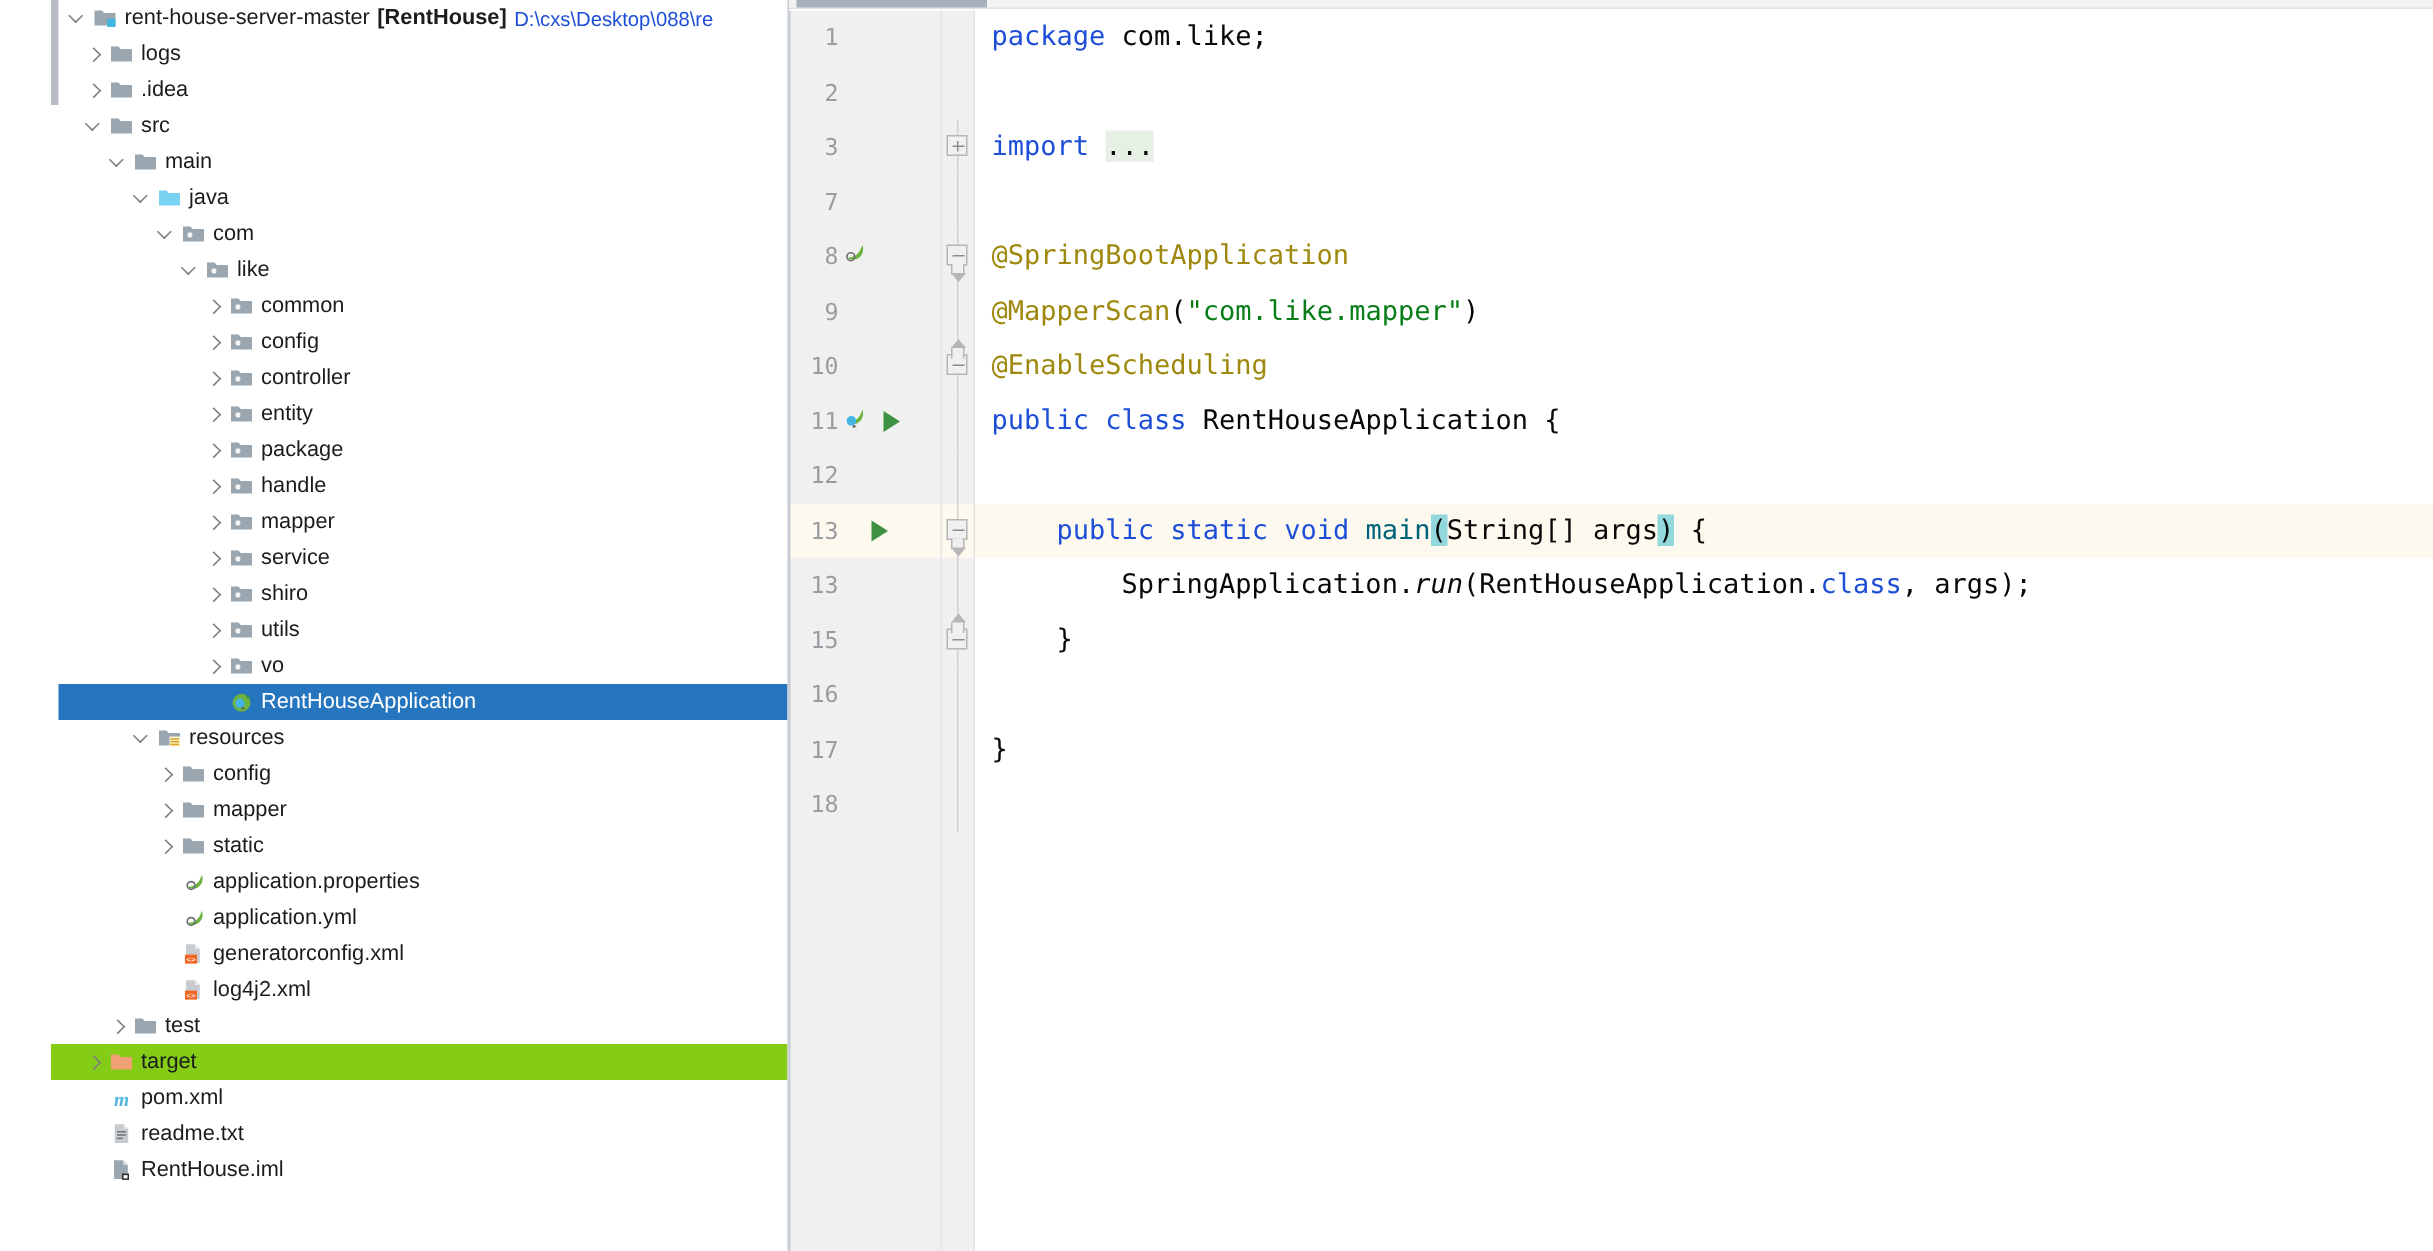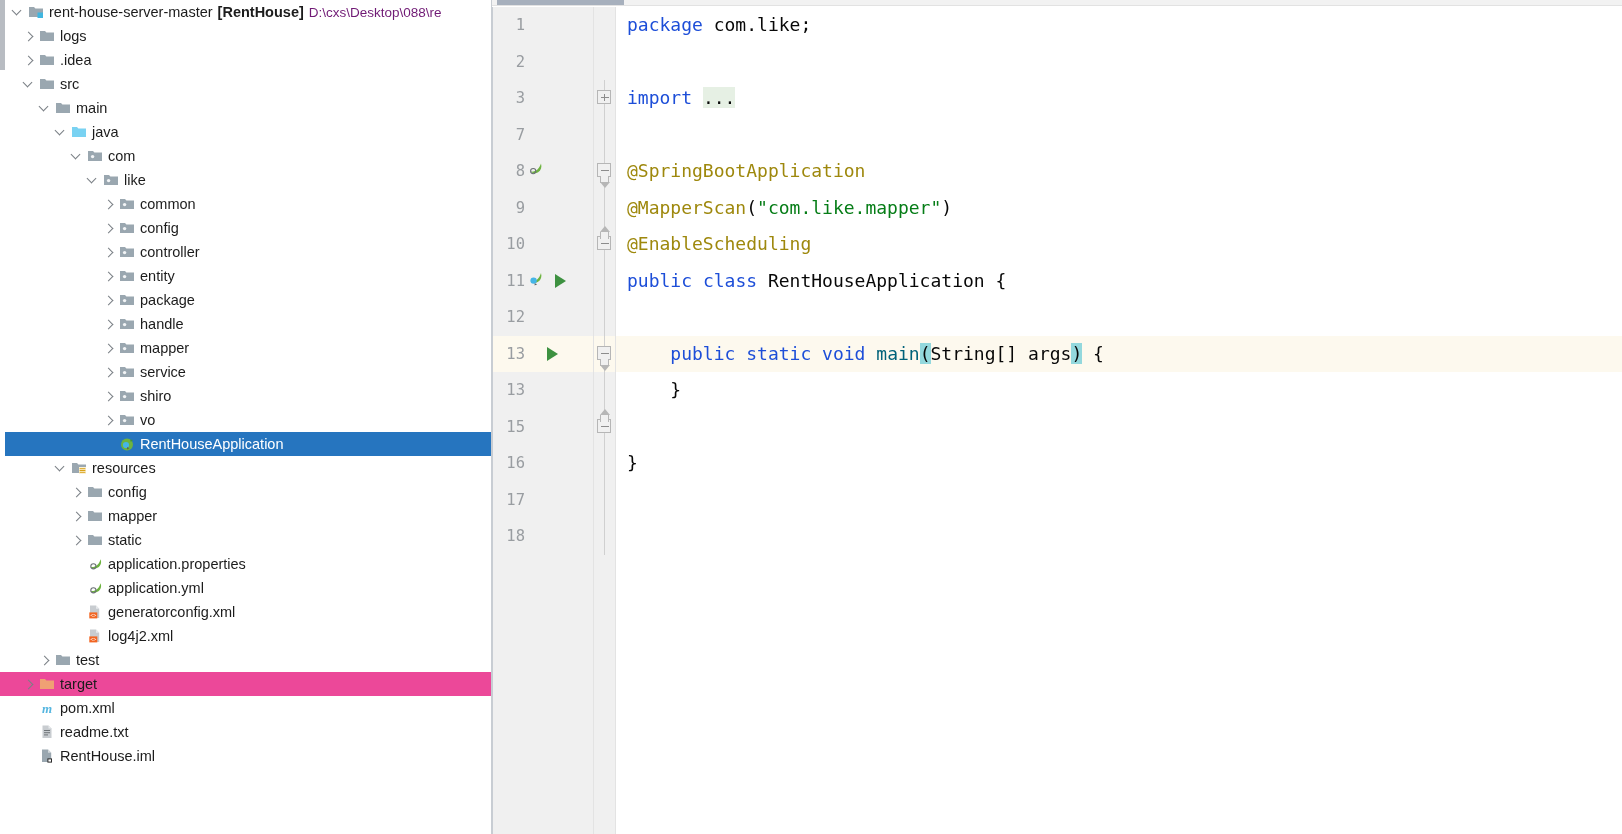--- a/index.html
+++ b/index.html
@@ -12,36 +12,37 @@
   #app { position: relative; width: 1622px; height: 834px; display: flex; }
 
   
   #project-panel {
     position: relative;
     width: 492px; height: 834px;
     background: #ffffff;
     border-right: 1px solid #c8cdd3;
     overflow: hidden;
     flex: 0 0 492px;
+    margin-left: 34px;
   }
   #tree-scrollbar {
     position: absolute; left: 0px; top: 0px; width: 5px; height: 70px;
     background: #b8bcc2;
   }
   .row {
     position: relative;
     height: 24px;
     display: flex; align-items: center;
     white-space: nowrap;
     font-size: 14.5px;
     color: #1c1c1c;
     padding-left: 5px;
   }
   .row.selected { background: #2675bf; color: #ffffff; margin-left:5px; padding-left:0;align-items:center; }
-  .row.excluded { background: #ec4899; }
+  .row.excluded { background: #84cc16; }
 
   .arrow {
     width: 16px; height: 24px; flex: 0 0 16px;
     position: relative;
   }
   .arrow.closed::after, .arrow.open::after {
     content: ""; position: absolute;
     border-style: solid; border-color: #7a7f85;
     width: 6px; height: 6px;
   }
@@ -58,21 +59,21 @@
   .spacer { flex: 0 0 16px; height: 24px; }
 
   .icon {
     width: 20px; height: 24px; flex: 0 0 20px;
     position: relative; margin-right: 3px;
   }
   .icon svg { position: absolute; left: 2px; top: 4px; }
 
   .label { margin-right: 5px; }
   .label.bold { font-weight: bold; }
-  .path-text { color: #701a75; font-size: 13.5px; }
+  .path-text { color: #1d4ed8; font-size: 13.5px; }
 
   
   #editor-wrap {
     position: relative;
     flex: 1 1 auto; height: 834px;
     background: #ffffff;
     overflow: hidden;
   }
   #h-scroll-track {
     position: absolute; left: 0; top: 0; height: 6px; width: 100%;
@@ -417,20 +418,36 @@
           <div class="spacer"></div>
           <div class="spacer"></div>
           <div class="spacer"></div>
           <div class="arrow closed"></div>
           <div class="icon">
             <svg width="16" height="16" viewBox="0 0 16 16">
               <path d="M1 3h5l1.4 1.6H15V13H1z" fill="#9aa7b0"></path>
               <circle cx="5.6" cy="8.6" r="1.7" fill="#f2f4f6"></circle>
             </svg>
           </div>
+          <span class="label">utils</span>
+        </div>
+        <div class="row">
+          <div class="spacer"></div>
+          <div class="spacer"></div>
+          <div class="spacer"></div>
+          <div class="spacer"></div>
+          <div class="spacer"></div>
+          <div class="spacer"></div>
+          <div class="arrow closed"></div>
+          <div class="icon">
+            <svg width="16" height="16" viewBox="0 0 16 16">
+              <path d="M1 3h5l1.4 1.6H15V13H1z" fill="#9aa7b0"></path>
+              <circle cx="5.6" cy="8.6" r="1.7" fill="#f2f4f6"></circle>
+            </svg>
+          </div>
           <span class="label">vo</span>
         </div>
         <div class="row selected">
           <div class="spacer"></div>
           <div class="spacer"></div>
           <div class="spacer"></div>
           <div class="spacer"></div>
           <div class="spacer"></div>
           <div class="spacer"></div>
           <div class="arrow"></div>
@@ -758,20 +775,21 @@
           <div class="code-row"><span class="kw">package</span> com.like;</div>
           <div class="code-row">&nbsp;</div>
           <div class="code-row"><span class="kw">import</span> <span class="folded">...</span></div>
           <div class="code-row">&nbsp;</div>
           <div class="code-row"><span class="ann">@SpringBootApplication</span></div>
           <div class="code-row"><span class="ann">@MapperScan</span>(<span class="str">"com.like.mapper"</span>)</div>
           <div class="code-row"><span class="ann">@EnableScheduling</span></div>
           <div class="code-row"><span class="kw">public</span> <span class="kw">class</span> RentHouseApplication {</div>
           <div class="code-row">&nbsp;</div>
           <div class="code-row current">    <span class="kw">public</span> <span class="kw">static</span> <span class="kw">void</span> <span class="meth">main</span><span class="brhl">(</span>String[] args<span class="brhl">)</span> {</div>
+          <div class="code-row">        SpringApplication.<span class="ital">run</span>(RentHouseApplication.<span class="kw">class</span>, args);</div>
           <div class="code-row">    }</div>
           <div class="code-row">&nbsp;</div>
           <div class="code-row">}</div>
           <div class="code-row">&nbsp;</div>
         </div>
     </div>
   </div>
 </div>
 
 </body></html>

